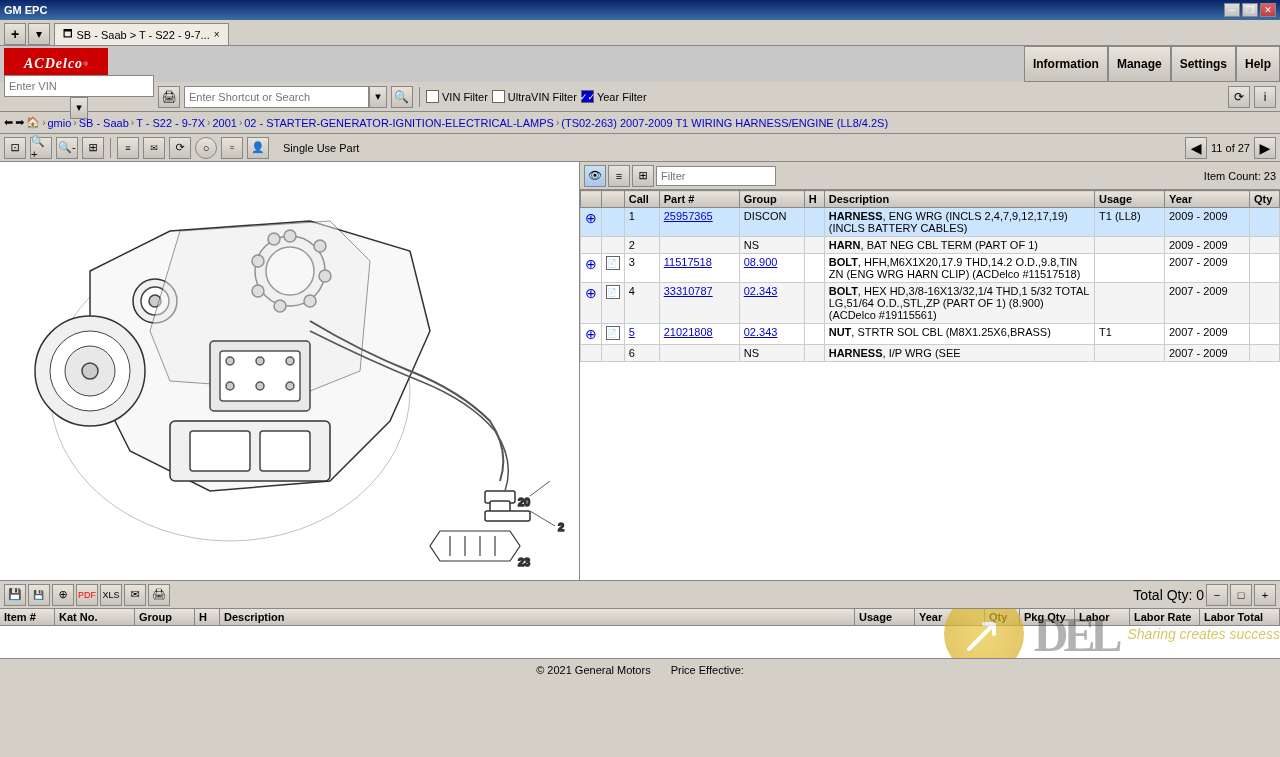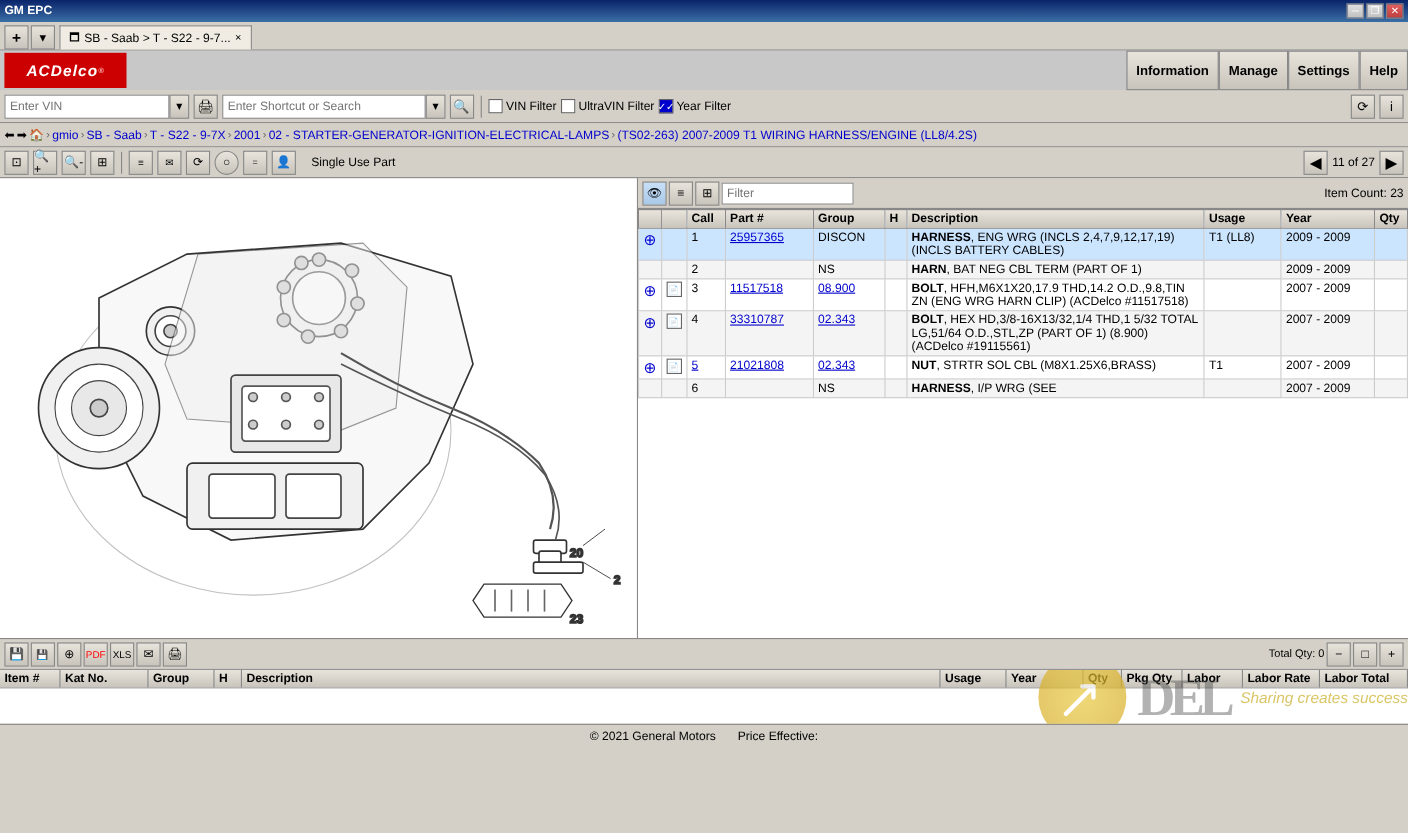--- a/index.html
+++ b/index.html
@@ -62,20 +62,21 @@
       background: #cc0000;
       color: white;
       font-weight: bold;
       font-size: 14px;
       padding: 16px 20px;
       margin-left: 4px;
       font-style: italic;
       height: 30px;
       display: flex;
       align-items: center;
+      font-family: Liberation Serif, serif;
     }
     .header-nav-btns {
       display: flex;
       height: 100%;
     }
     .header-nav-btn {
       background: linear-gradient(to bottom, #e8e4dc, #c8c4bc);
       border: 1px solid #888;
       padding: 0 8px;
       font-size: 12px;
@@ -293,21 +294,21 @@
     .bottom-left { display: flex; gap: 2px; align-items: center; }
     .bottom-right { display: flex; gap: 2px; align-items: center; }
     .bottom-btn {
       width: 22px; height: 22px;
       background: linear-gradient(to bottom, #e8e4dc, #c8c4bc);
       border: 1px solid #888;
       display: flex; align-items: center; justify-content: center;
       cursor: pointer;
       font-size: 11px;
     }
-    .total-qty { font-size: 10px; }
+    .total-qty { font-size: 14px; }
 
     
     .cart-table-container {
       background: white;
       border-top: 1px solid #888;
       height: 50px;
       overflow: hidden;
     }
     .cart-table-header {
       display: flex;
@@ -381,21 +382,21 @@
   <div class="header-nav-btns">
     <button class="header-nav-btn">Information</button>
     <button class="header-nav-btn">Manage</button>
     <button class="header-nav-btn">Settings</button>
     <button class="header-nav-btn">Help</button>
   </div>
 </div>
 
 <div class="toolbar">
 
-  <div style="display:flex;align-items:center;">
+  <div style="display:flex;align-items:center;flex-direction:column;">
     <input class="vin-input" type="text" placeholder="Enter VIN" style="">
     <div class="vin-dropdown">▾</div>
   </div>
 
   <div class="toolbar-btn">🖨</div>
 
   <div style="display:flex;align-items:center;">
     <input class="search-input" type="text" placeholder="Enter Shortcut or Search" style="">
     <div class="vin-dropdown">▾</div>
   </div>

